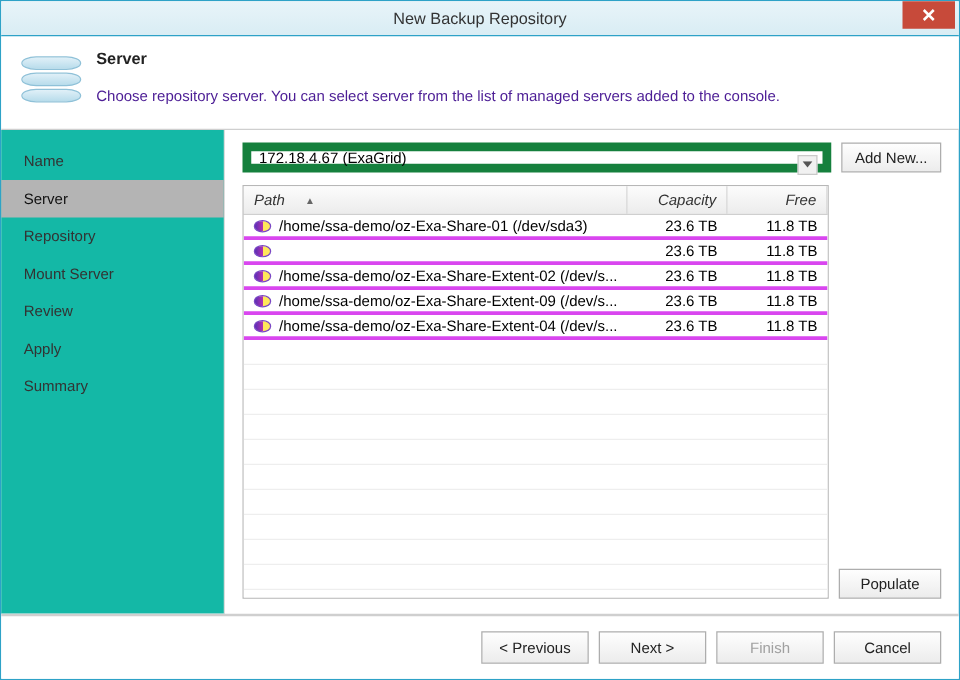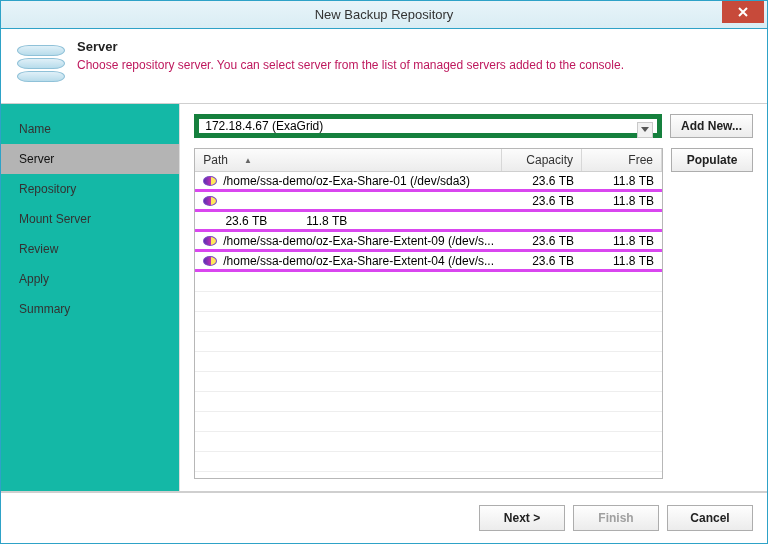--- a/index.html
+++ b/index.html
@@ -6,48 +6,48 @@
   html, body { margin: 0; padding: 0; }
   body { width: 768px; height: 544px; background: #fff; }
   .window { width: 768px; height: 544px; border: 1px solid #2ea2c7; display: flex; flex-direction: column; background: #fff; }
   .titlebar { height: 28px; background: linear-gradient(#e8f4f9,#d9edf4); display: flex; align-items: center; position: relative; border-bottom: 1px solid #2ea2c7; }
   .titlebar-title { flex: 1; text-align: center; color: #333; font-size: 13px; }
   .close-btn { width: 42px; height: 22px; background: #c74a3a; color: #fff; display: flex; align-items: center; justify-content: center; position: absolute; right: 3px; top: 0; cursor: pointer; font-weight: bold; }
   .header-panel { display: flex; padding: 10px 16px 16px 16px; border-bottom: 1px solid #cfcfcf; background: #fff; }
   .repo-icon { width: 48px; height: 48px; margin-right: 12px; display: flex; flex-direction: column; justify-content: center; gap: 2px; }
   .repo-icon div { height: 11px; border-radius: 50%/100%; background: linear-gradient(#e0f0f8,#b8dceb); border: 1px solid #8fc1d8; }
   .header-title { font-weight: bold; font-size: 13px; color: #222; }
-  .header-sub { color: #be185d; margin-top: 4px; }
+  .header-sub { color: #4c1d95; margin-top: 16px; }
   .body { flex: 1; display: flex; min-height: 0; }
   .sidebar { width: 190px; background: #14b8a6; border-right: 1px solid #dcdcdc; padding-top: 10px; }
   .nav-item { padding: 8px 18px; color: #333; cursor: pointer; }
   .nav-item.active { background: #b4b4b4; color: #111; }
   .content { flex: 1; padding: 10px 14px 0 14px; display: flex; flex-direction: column; }
   .field-label { color: #333; margin-bottom: 4px; }
   .row { display: flex; gap: 8px; align-items: center; margin-bottom: 10px; }
-  .dropdown { flex: 1; height: 24px; border: 5px solid #15803d; display: flex; align-items: center; padding: 0 6px; background: #fff; position: relative; }
+  .dropdown { flex: 1; height: 24px; border: 7px solid #15803d; display: flex; align-items: center; padding: 0 6px; background: #fff; position: relative; }
   .dropdown .chev { position: absolute; right: 4px; top: 3px; width: 16px; height: 16px; display: flex; align-items: center; justify-content: center; color: #555; background: #f1f1f1; border: 1px solid #c9c9c9; }
-  .btn { height: 24px; min-width: 76px; padding: 0 10px; border: 1px solid #adadad; background: linear-gradient(#fefefe,#ececec); color: #222; cursor: pointer; display: inline-flex; align-items: center; justify-content: center; font-weight: bold; }
+  .btn { height: 24px; min-width: 76px; padding: 0 10px; border: 1px solid #adadad; background: linear-gradient(#fefefe,#ececec); color: #222; cursor: pointer; display: inline-flex; align-items: center; justify-content: center; }
   .btn:disabled { color: #a0a0a0; cursor: default; }
   .grid-wrap { flex: 1; border: 1px solid #b7b7b7; display: flex; flex-direction: column; min-height: 0; }
   .grid-head { display: flex; background: linear-gradient(#fcfcfc,#ececec); border-bottom: 1px solid #cfcfcf; }
-  .gh { padding: 4px 8px; border-right: 1px solid #d7d7d7; color: #333; display: flex; align-items: center; gap: 16px; }
+  .gh { padding: 4px 8px; border-right: 1px solid #d7d7d7; color: #333; display: flex; align-items: center; gap: 16px; font-style: italic; }
   .gh.path { flex: 1; }
   .gh.cap { width: 80px; justify-content: flex-end; }
   .gh.free { width: 80px; justify-content: flex-end; }
   .sort-ind { font-size: 8px; color: #666; }
   .grid-body { flex: 1; overflow: auto; background: #fff; }
   .gr { display: flex; border-bottom: 3px solid #d946ef; height: 20px; align-items: center; }
   .gc { padding: 0 8px; white-space: nowrap; overflow: hidden; text-overflow: ellipsis; }
   .gc.path { flex: 1; display: flex; align-items: center; gap: 6px; }
   .gc.cap { width: 80px; text-align: right; }
   .gc.free { width: 80px; text-align: right; }
   .disk-ico { width: 14px; height: 10px; border-radius: 50%; background: linear-gradient(90deg,#5a2fb3 0%,#b82fb3 55%,#ffe85a 55%,#ffe85a 100%); border: 1px solid #7a48c4; flex-shrink: 0; }
   .placeholder-rows div { height: 20px; border-bottom: 1px solid #eee; }
-  .right-col { width: 82px; display: flex; flex-direction: column; gap: 6px; }
+  .right-col { width: 82px; display: flex; flex-direction: column; gap: 6px; justify-content: flex-end; }
   .grid-row2 { display: flex; gap: 8px; flex: 1; min-height: 0; }
   .footer { height: 52px; border-top: 2px solid #cfcfcf; display: flex; align-items: center; justify-content: flex-end; padding: 0 14px; gap: 8px; background: #fff; }
   .footer .btn { min-width: 86px; height: 26px; }
 </style>
 </head>
 <body>
 
 <div class="window">
 
   <div class="titlebar">
@@ -117,20 +117,24 @@
               <div class="gc free">11.8 TB</div>
             </div>
             <div class="gr">
               <div class="gc path">
                   <span class="disk-ico"></span>
                 </div>
               <div class="gc cap">23.6 TB</div>
               <div class="gc free">11.8 TB</div>
             </div>
             <div class="gr">
+              <div class="gc path">
+                  <span class="disk-ico"></span>
+                  <span>/home/ssa-demo/oz-Exa-Share-Extent-02 (/dev/s...</span>
+                </div>
               <div class="gc cap">23.6 TB</div>
               <div class="gc free">11.8 TB</div>
             </div>
             <div class="gr">
               <div class="gc path">
                   <span class="disk-ico"></span>
                   <span>/home/ssa-demo/oz-Exa-Share-Extent-09 (/dev/s...</span>
                 </div>
               <div class="gc cap">23.6 TB</div>
               <div class="gc free">11.8 TB</div>
@@ -160,18 +164,19 @@
         <div class="right-col">
           <button class="btn">Populate</button>
         </div>
       </div>
 
       <div style="height:12px"></div>
     </div>
   </div>
 
   <div class="footer">
+    <button class="btn">&lt; Previous</button>
     <button class="btn">Next &gt;</button>
     <button class="btn" disabled="">Finish</button>
     <button class="btn">Cancel</button>
   </div>
 
 </div>
 
 </body></html>

